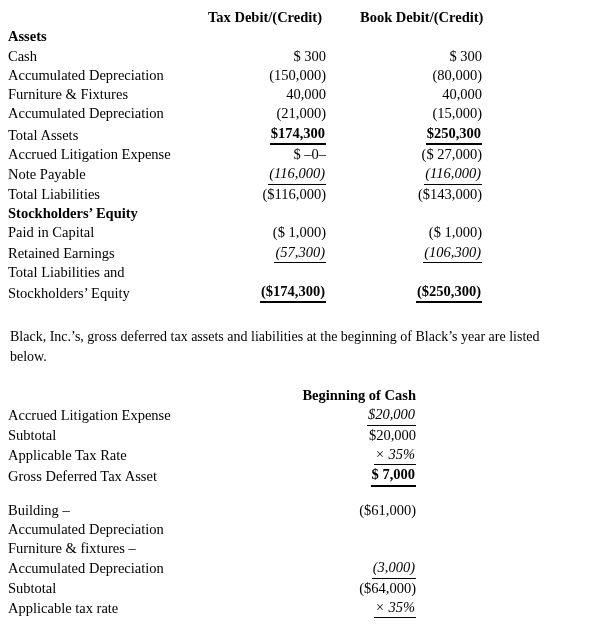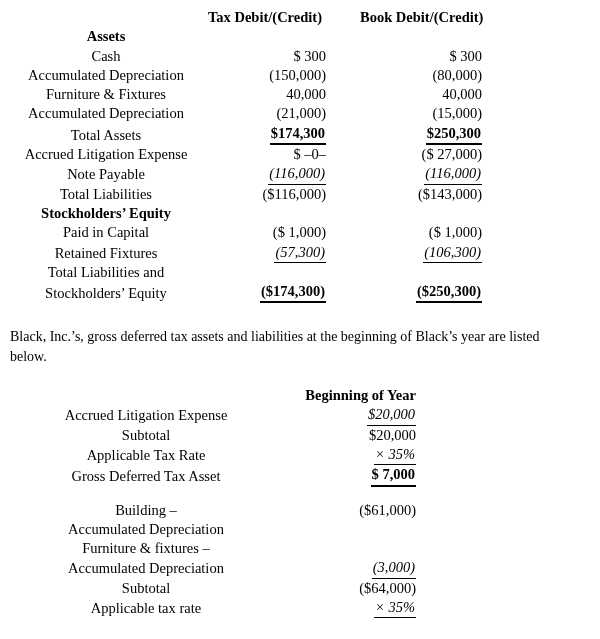--- a/index.html
+++ b/index.html
@@ -30,21 +30,21 @@
     width: 600px;
   }
   table.fin td {
     padding: 0;
     vertical-align: bottom;
     line-height: 19.3px;
     white-space: nowrap;
     font-size: 14.5px;
   }
   td.lbl {
-    text-align: center;
+    text-align: left;
     padding-left: 2px;
   }
   td.num {
     text-align: right;
   }
   
   .c-lbl  { width: 196px; }
   .c-tax  { width: 122px; }  
   .c-gap  { width: 34px;  }
   .c-book { width: 122px; }  
@@ -202,21 +202,21 @@
           <td></td>
       </tr>
       <tr>
         <td class="lbl">Paid in Capital</td>
         <td class="num">($ 1,000)</td>
         <td></td>
         <td class="num">($ 1,000)</td>
         <td></td>
       </tr>
       <tr>
-        <td class="lbl">Retained Fixtures</td>
+        <td class="lbl">Retained Earnings</td>
         <td class="num rule1"><span>(57,300)</span></td>
         <td></td>
         <td class="num rule1"><span>(106,300)</span></td>
         <td></td>
       </tr>
       <tr>
         <td class="lbl">Total Liabilities and</td>
         <td class="num"></td>
         <td></td>
         <td class="num"></td>
@@ -240,21 +240,21 @@
 
   <table class="fin">
     <colgroup>
         <col class="d-lbl">
         <col class="d-val">
         <col class="d-tail">
       </colgroup>
     <tbody>
       <tr>
         <td class="lbl"></td>
-        <td class="num bold">Beginning of Year</td>
+        <td class="num bold">Beginning of Cash</td>
         <td></td>
       </tr>
       <tr>
         <td class="lbl">Accrued Litigation Expense</td>
         <td class="num rule1"><span>$20,000</span></td>
         <td></td>
       </tr>
       <tr>
         <td class="lbl">Subtotal</td>
         <td class="num">$20,000</td>

